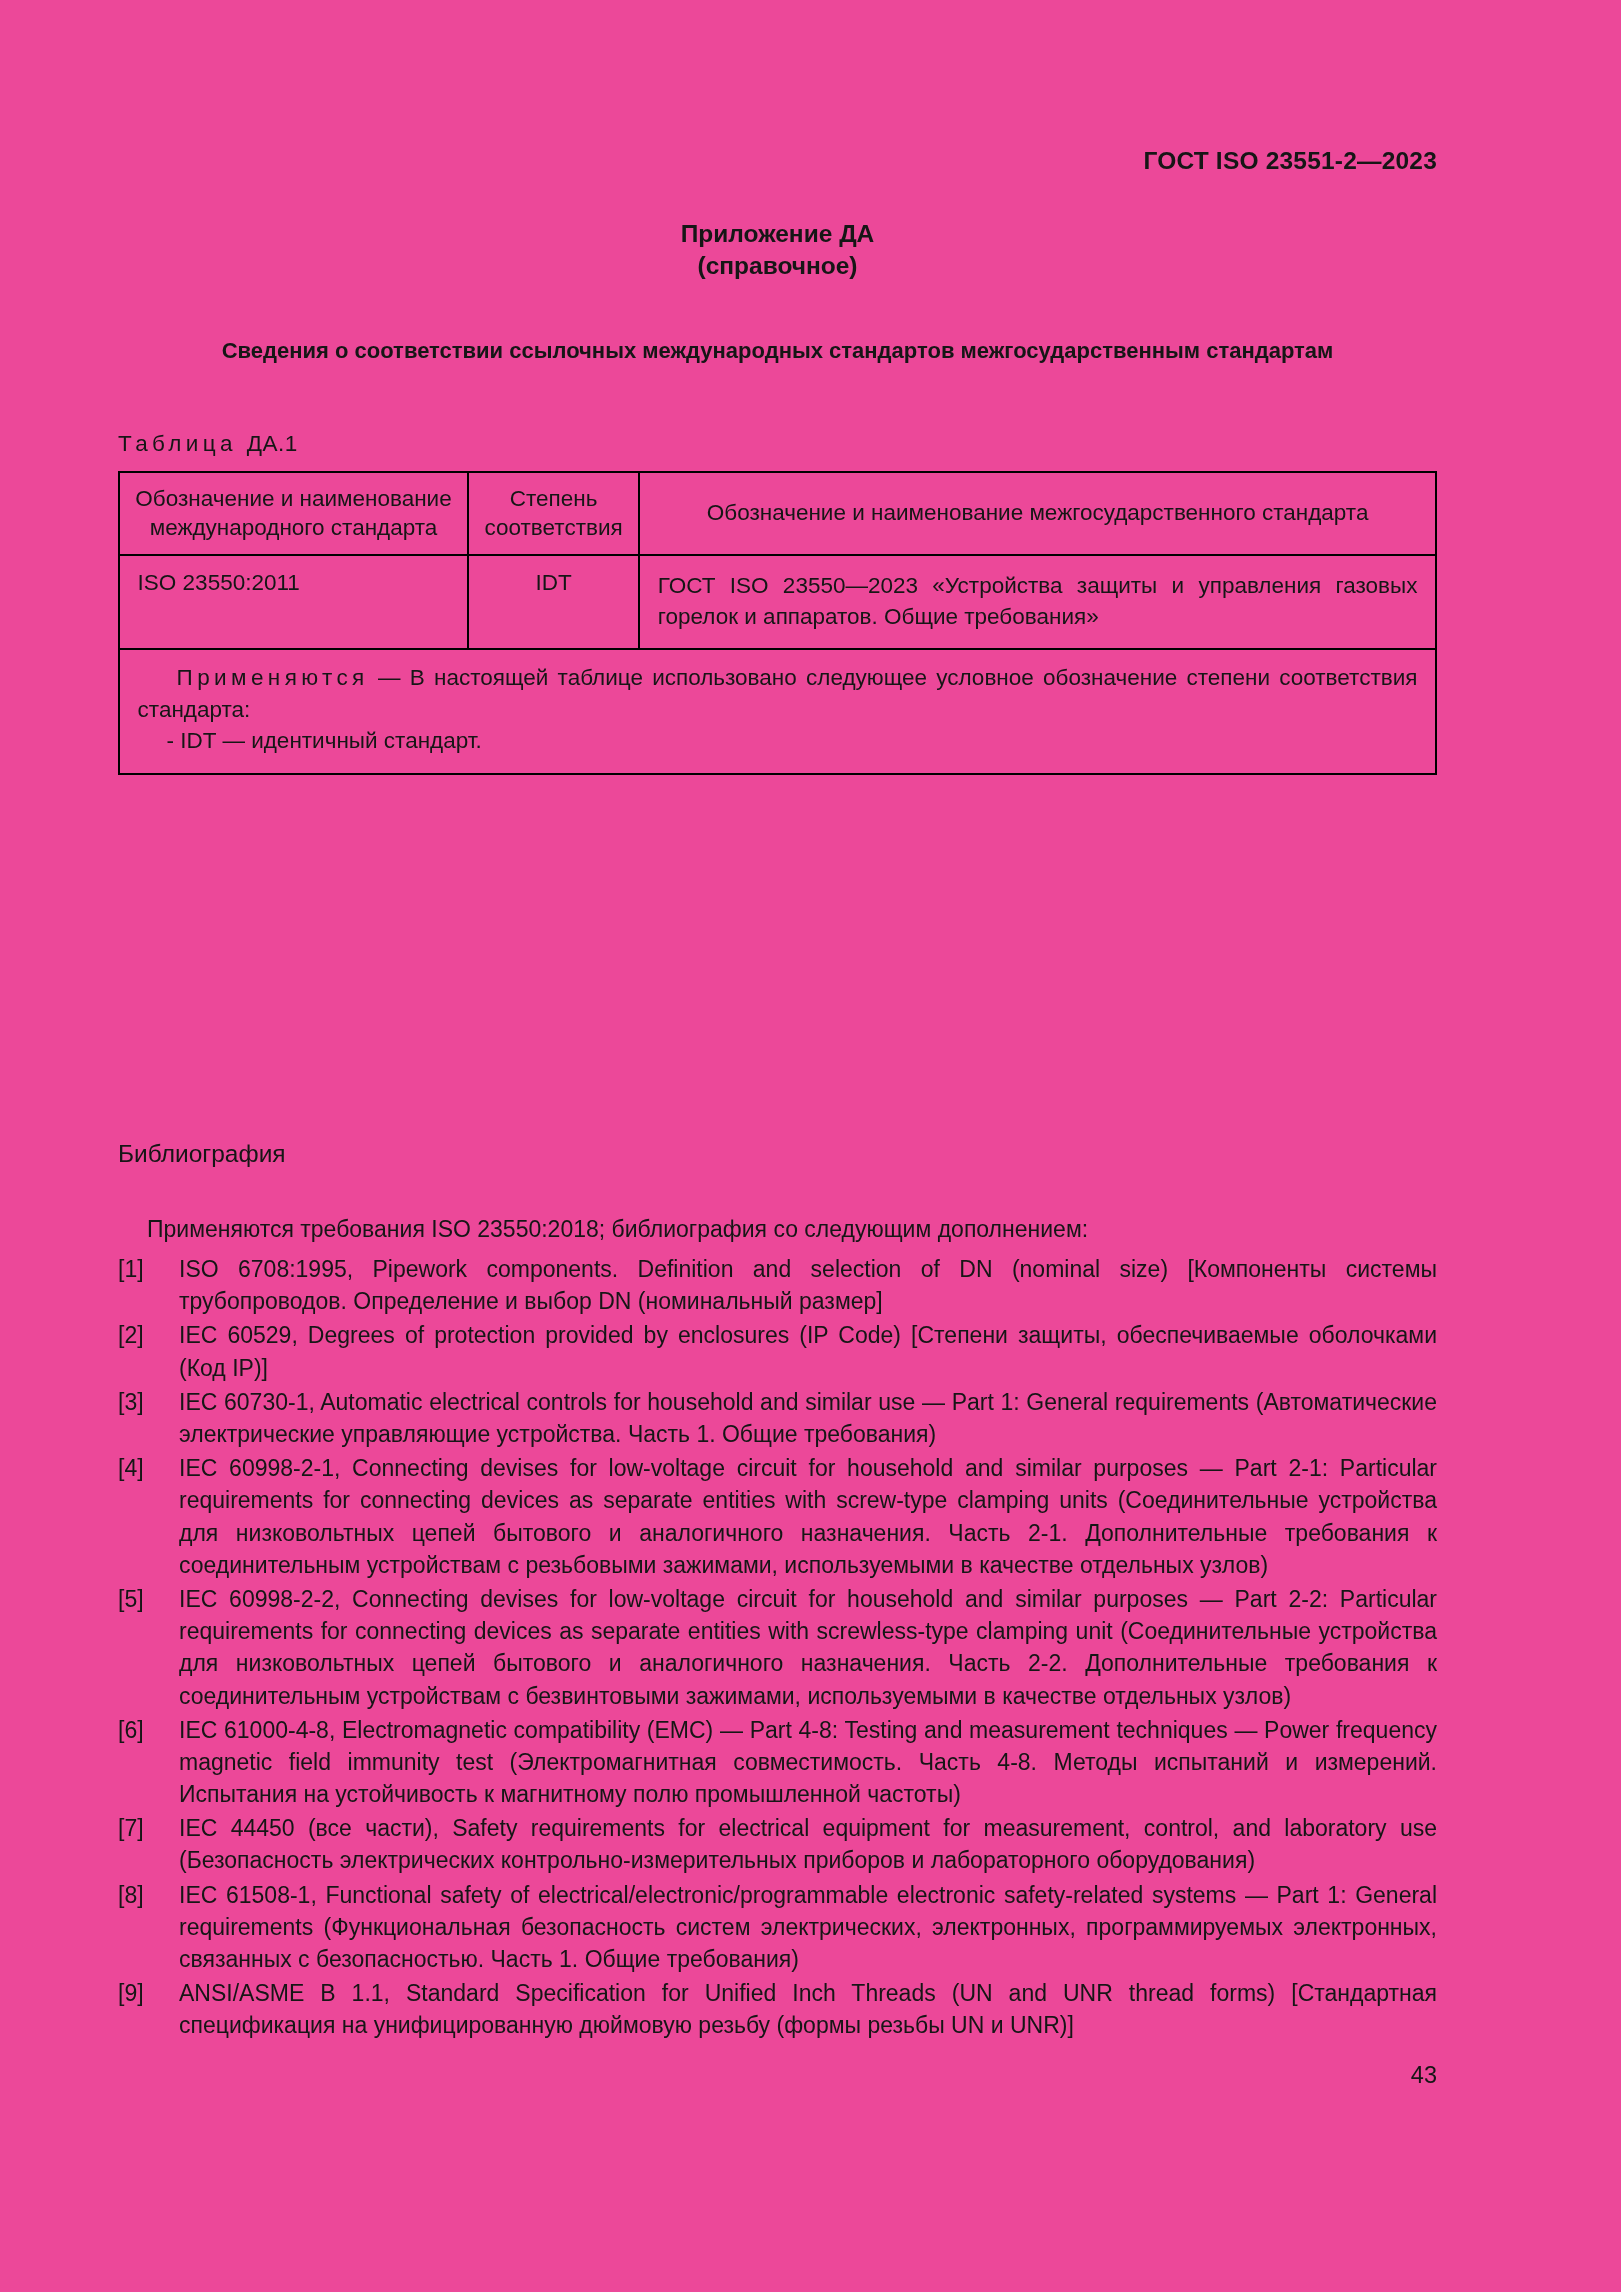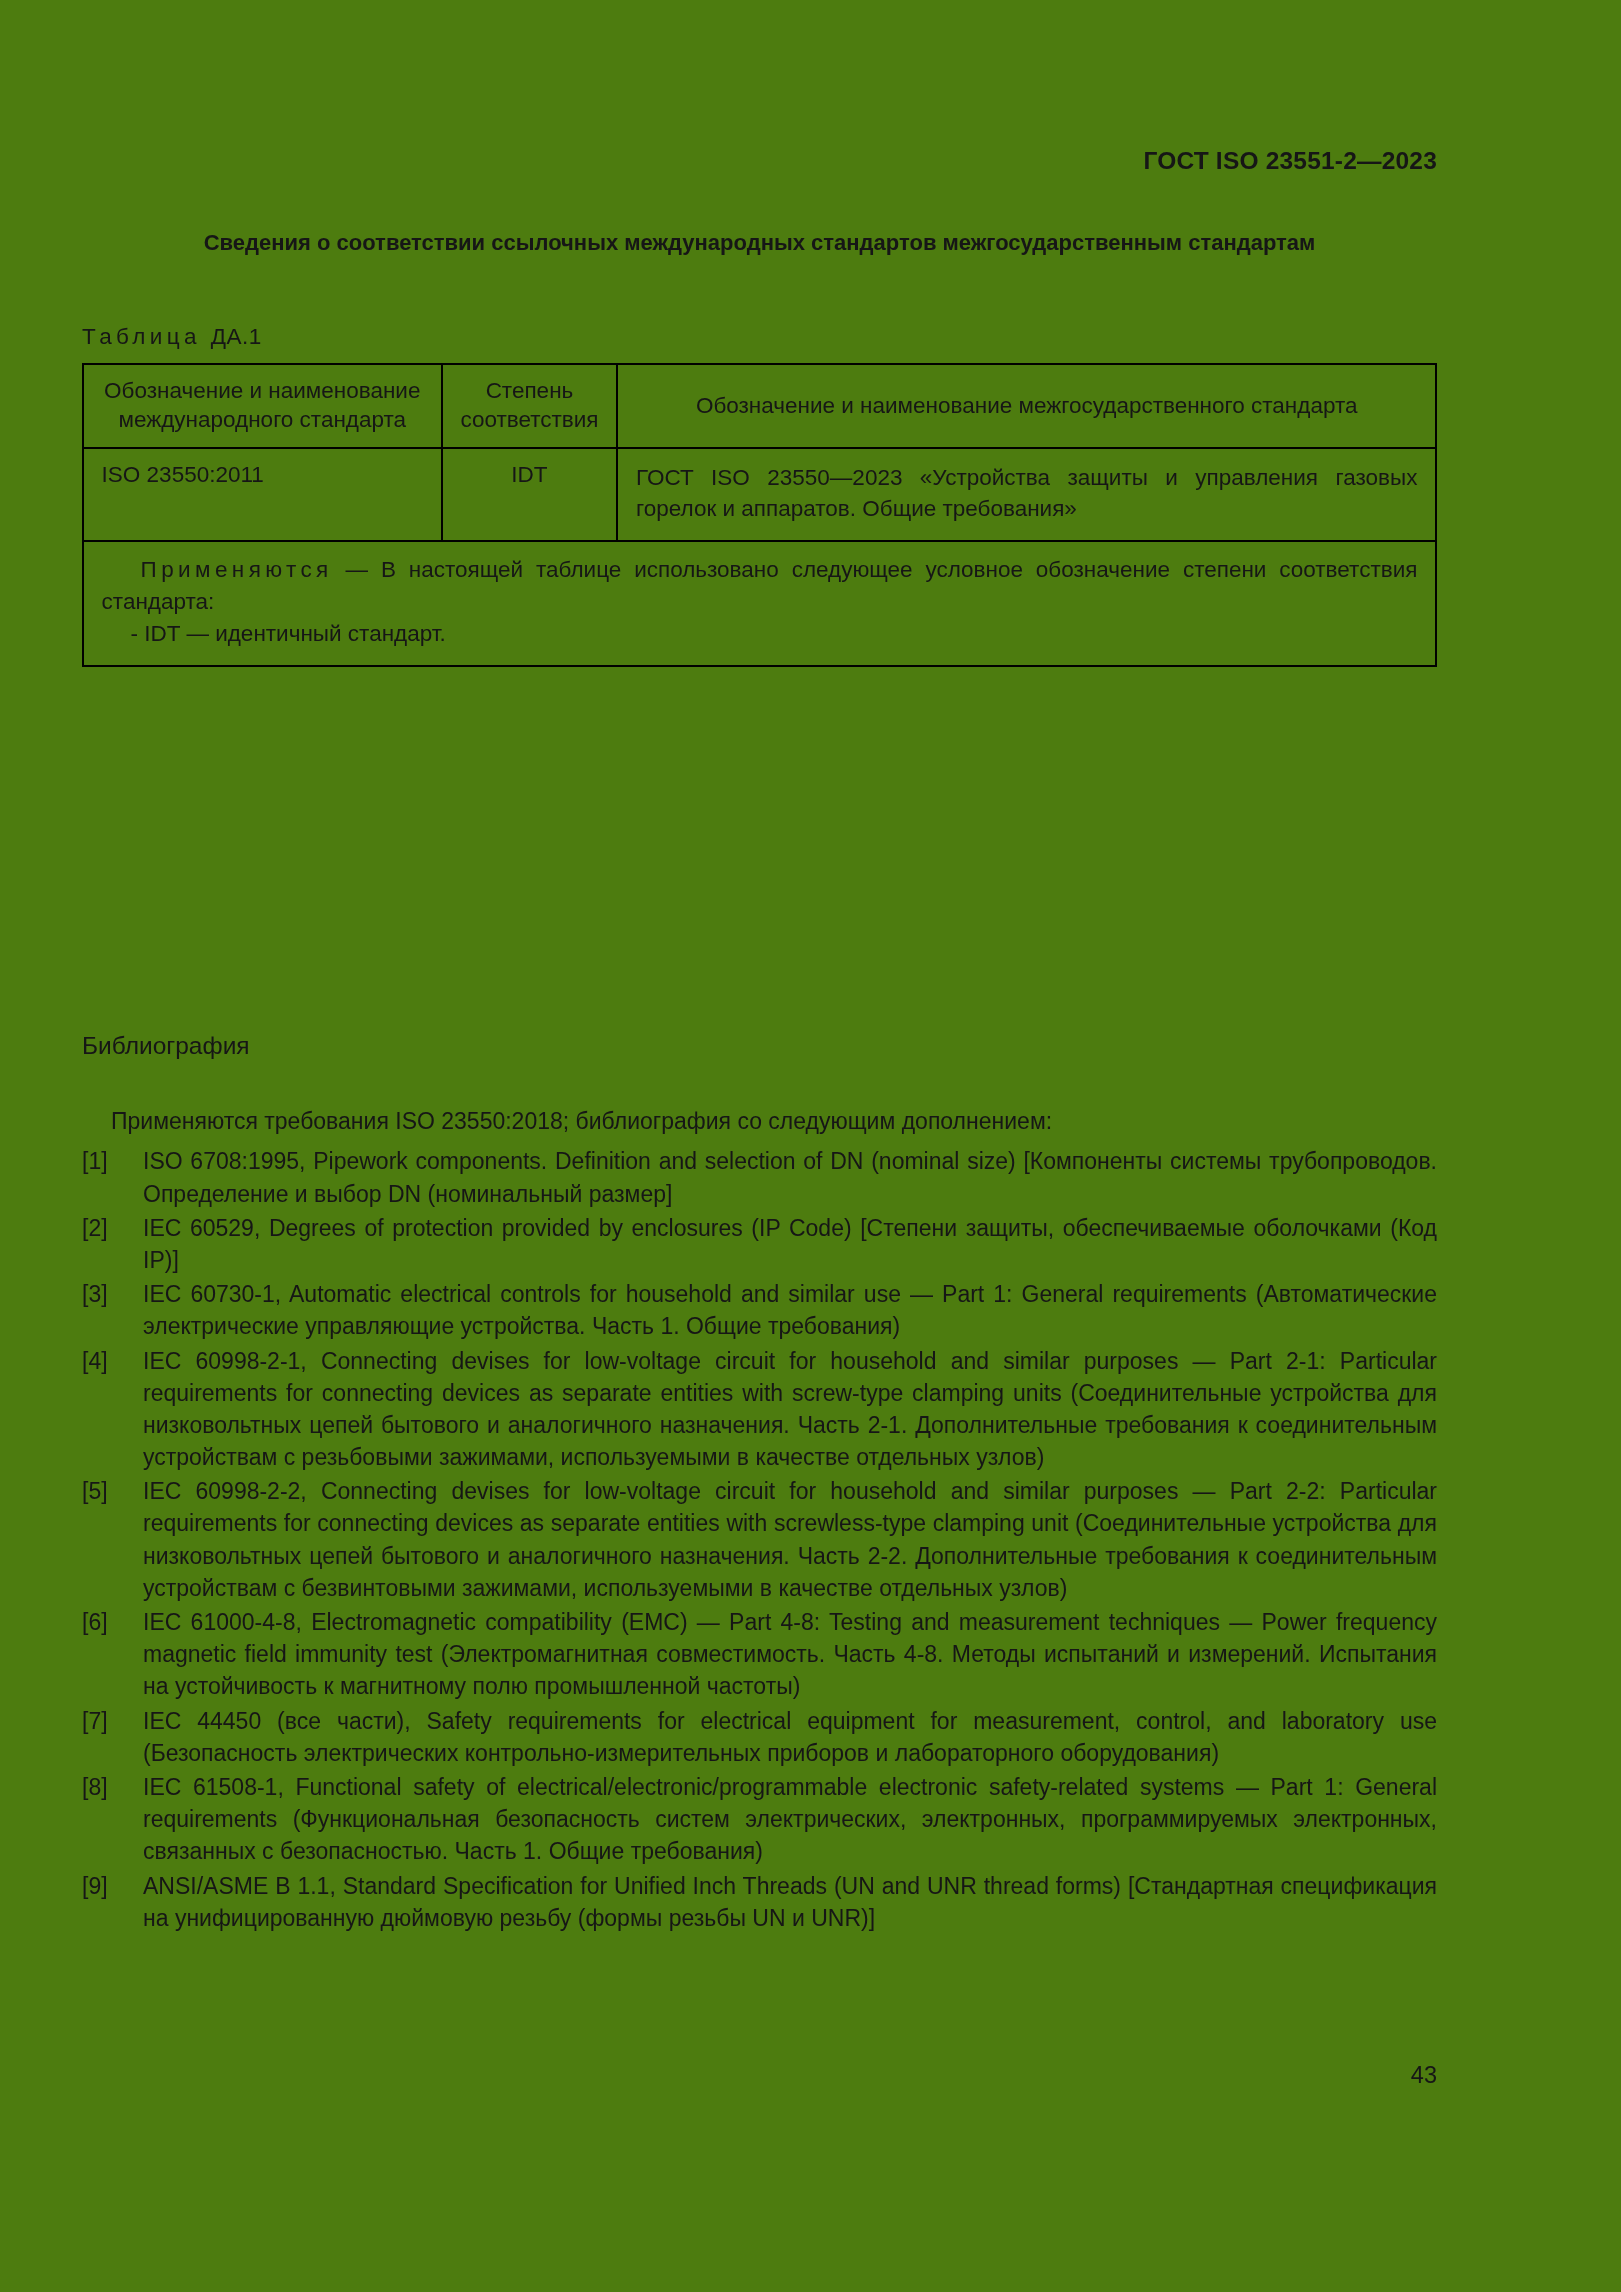--- a/index.html
+++ b/index.html
@@ -2,25 +2,25 @@
 <html><head>
 <meta charset="utf-8">
 <style>
   * { margin: 0; padding: 0; box-sizing: border-box; }
   html, body { background: #ffffff; }
   .page {
     position: relative;
     width: 1621px;
     height: 2293px;
     margin: 0 auto;
-    background: #4d7c0f;
+    background: #ec4899;
     color: #161616;
     font-family: "Liberation Sans", sans-serif;
     font-size: 23.5px;
-    padding: 147px 184px 0 82px;
+    padding: 147px 184px 0 118px;
     overflow: hidden;
   }
 
   .doc-header {
     text-align: right;
     font-weight: bold;
     font-size: 24.5px;
     letter-spacing: 0.2px;
   }
 
@@ -138,20 +138,24 @@
 </style>
 </head>
 <body>
 
 <div class="page">
 
   <header class="doc-header">
     <span>ГОСТ ISO 23551-2—2023</span>
   </header>
 
+  <section class="annex">
+    <div>Приложение ДА</div>
+    <div>(справочное)</div>
+  </section>
 
   <h1 class="annex-heading">Сведения о соответствии ссылочных международных стандартов межгосударственным стандартам</h1>
 
   <div class="table-caption">
     <span class="spaced">Таблица</span><span class="num">ДА.1</span>
   </div>
 
   <table class="std-table">
     <colgroup>
       <col class="c1">

